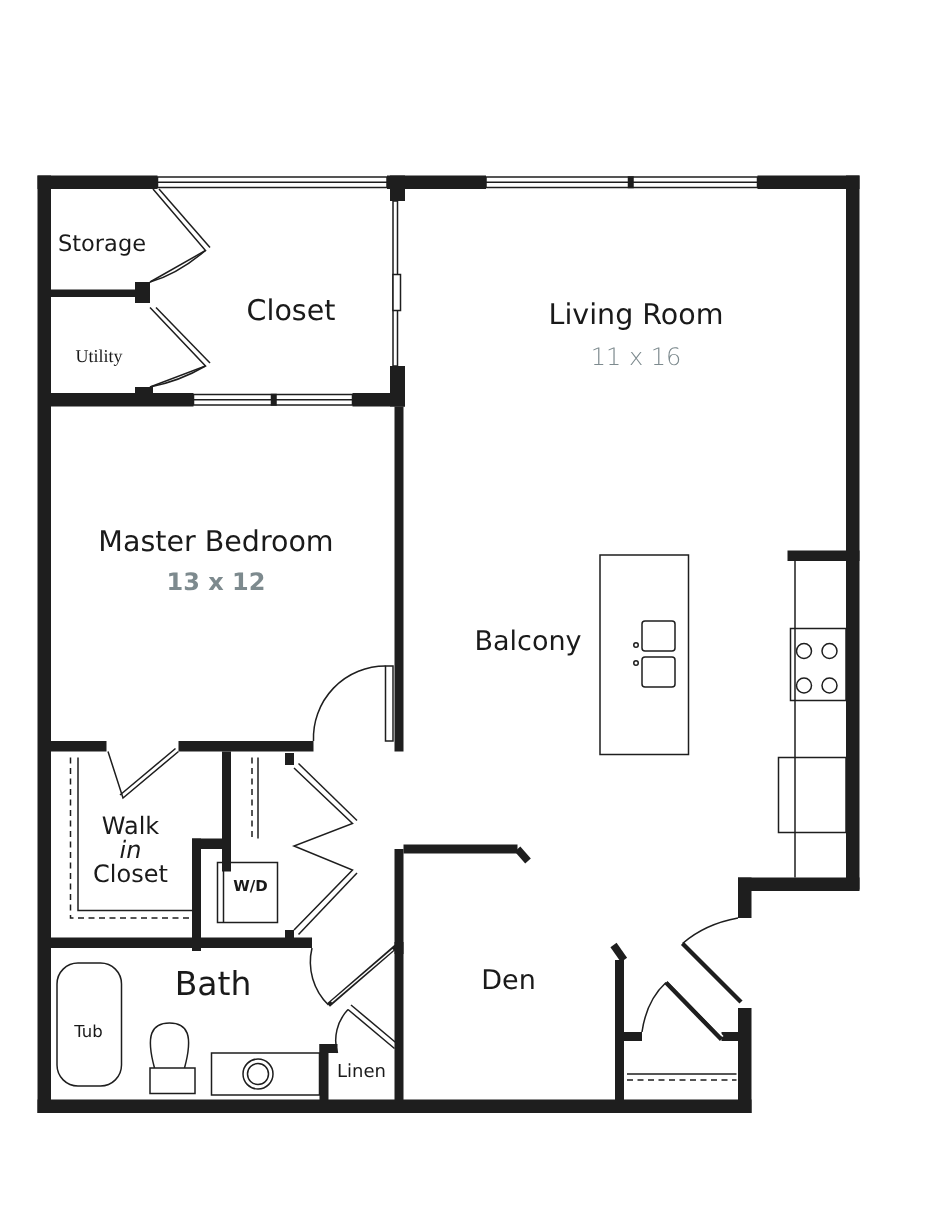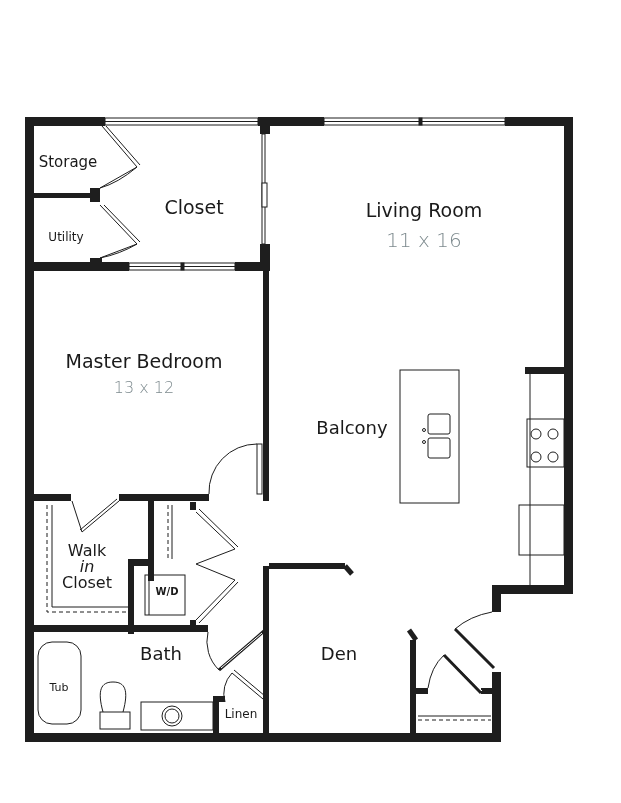--- a/index.html
+++ b/index.html
@@ -150,27 +150,27 @@
 
     <line x1="444" y1="655" x2="481" y2="693" stroke-width="3"></line>
     <line x1="445" y1="653" x2="482" y2="691" stroke="#fff"></line>
     <path d="M428,688 Q431,667 444,655"></path>
     <line x1="418" y1="716" x2="491" y2="716"></line>
     <line x1="418" y1="720" x2="491" y2="720" stroke-dasharray="4,3"></line>
   </g>
 </svg>
 
 <div class="lbl" style="left:68px;top:155px;font-size:15px;">Storage</div>
-<div class="lbl" style="left:66px;top:231px;font-size:12px;">Utility</div>
+<div class="lbl" style="left:66px;top:231px;font-size:12px;font-family:Liberation Serif, serif;">Utility</div>
 <div class="lbl" style="left:194px;top:198px;font-size:19px;">Closet</div>
 <div class="lbl" style="left:424px;top:201px;font-size:19px;">Living Room</div>
-<div class="dim" style="left:424px;top:228px;font-size:20px;">11 x 16</div>
+<div class="dim" style="left:424px;top:228px;font-size:16px;">11 x 16</div>
 <div class="lbl" style="left:144px;top:352px;font-size:19px;">Master Bedroom</div>
-<div class="dim" style="left:144px;top:378px;font-size:16px;">13 x 12</div>
+<div class="dim" style="left:144px;top:378px;font-size:16px;font-weight:bold;">13 x 12</div>
 <div class="lbl" style="left:352px;top:419px;font-size:18px;">Balcony</div>
 <div class="lbl" style="left:87px;top:543px;font-size:16px;">Walk</div>
 <div class="lbl" style="left:87px;top:559px;font-size:16px;font-style:italic;">in</div>
 <div class="lbl" style="left:87px;top:575px;font-size:16px;">Closet</div>
 <div class="lbl" style="left:167px;top:587px;font-size:10px;font-weight:bold;">W/D</div>
-<div class="lbl" style="left:161px;top:645px;font-size:18px;text-align:right;">Bath</div>
+<div class="lbl" style="left:142px;top:645px;font-size:22px;text-align:right;">Bath</div>
 <div class="lbl" style="left:59px;top:682px;font-size:11px;">Tub</div>
 <div class="lbl" style="left:339px;top:645px;font-size:18px;text-align:center;">Den</div>
 <div class="lbl" style="left:241px;top:708px;font-size:12px;text-align:right;">Linen</div>
 
 </body></html>

